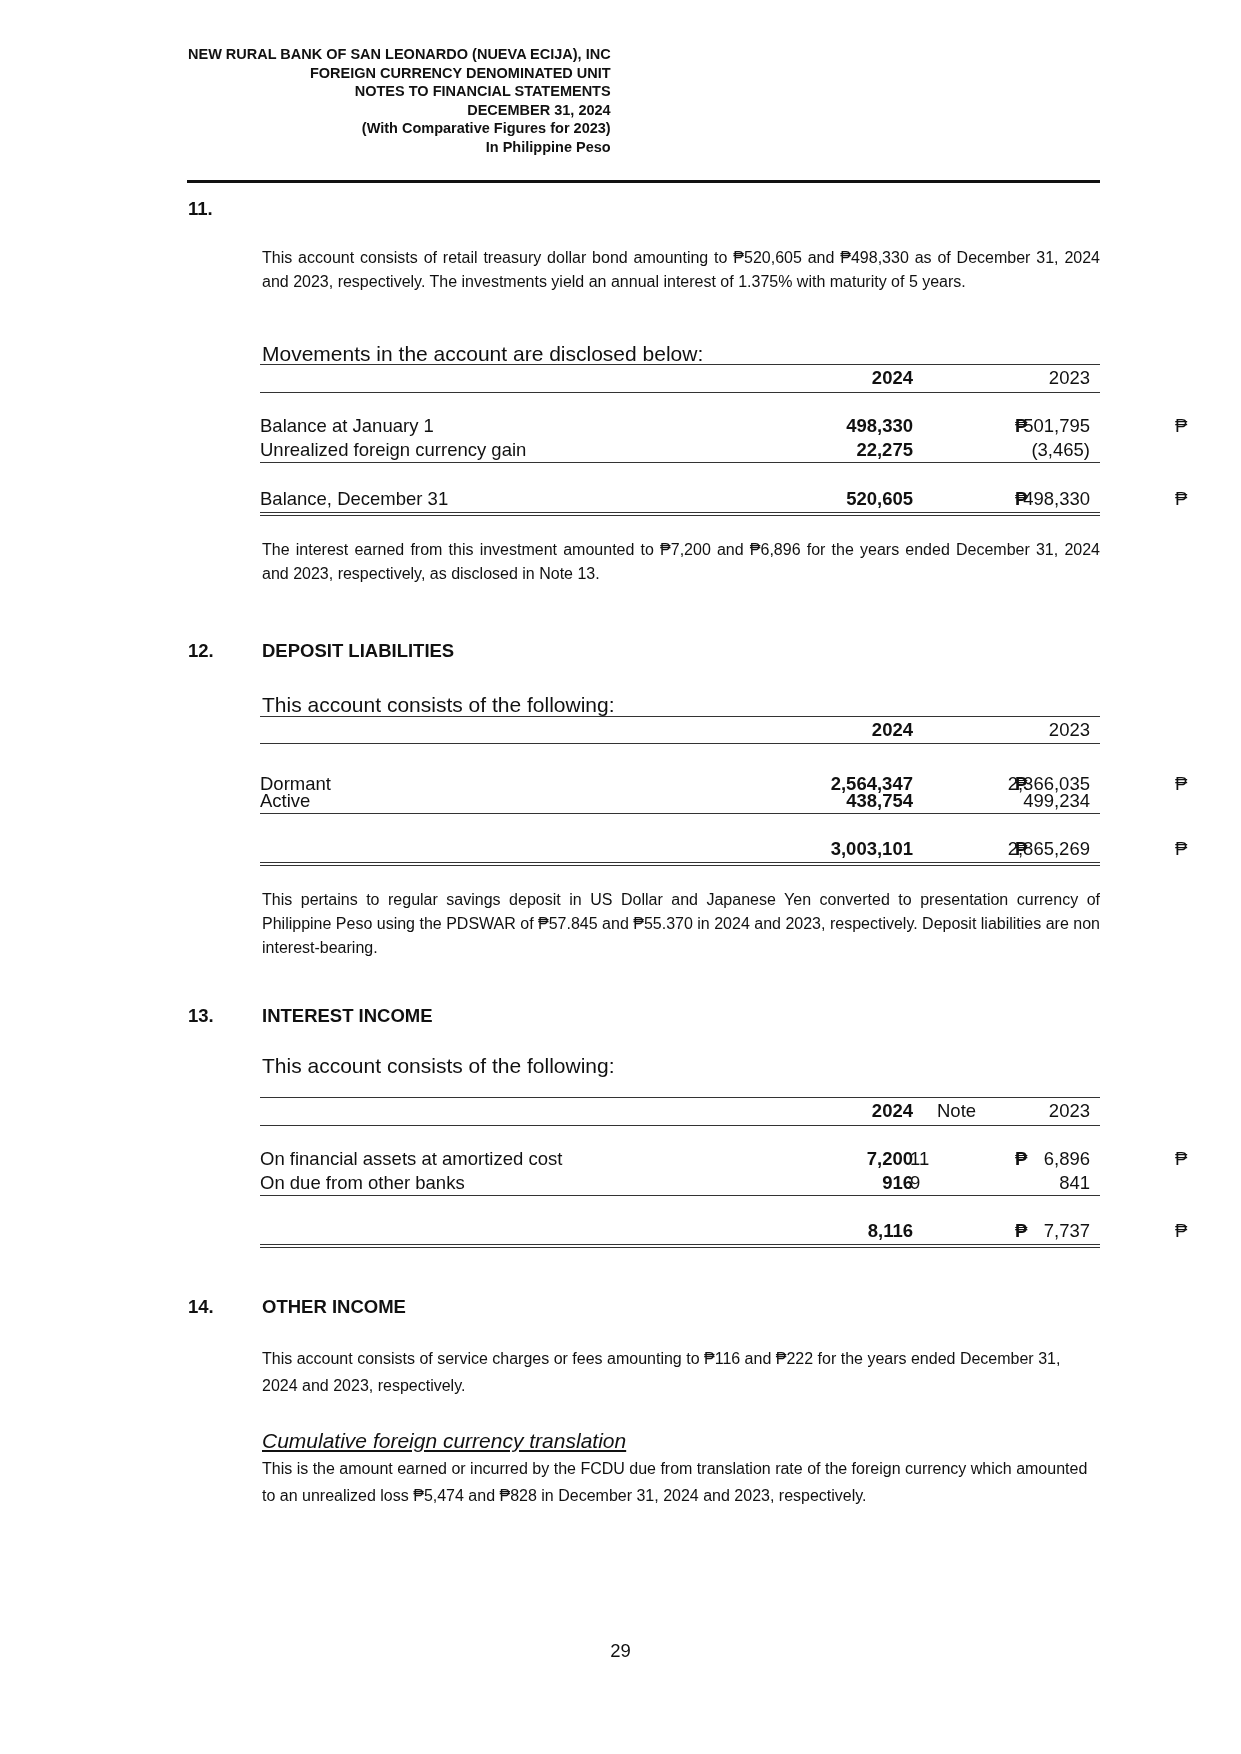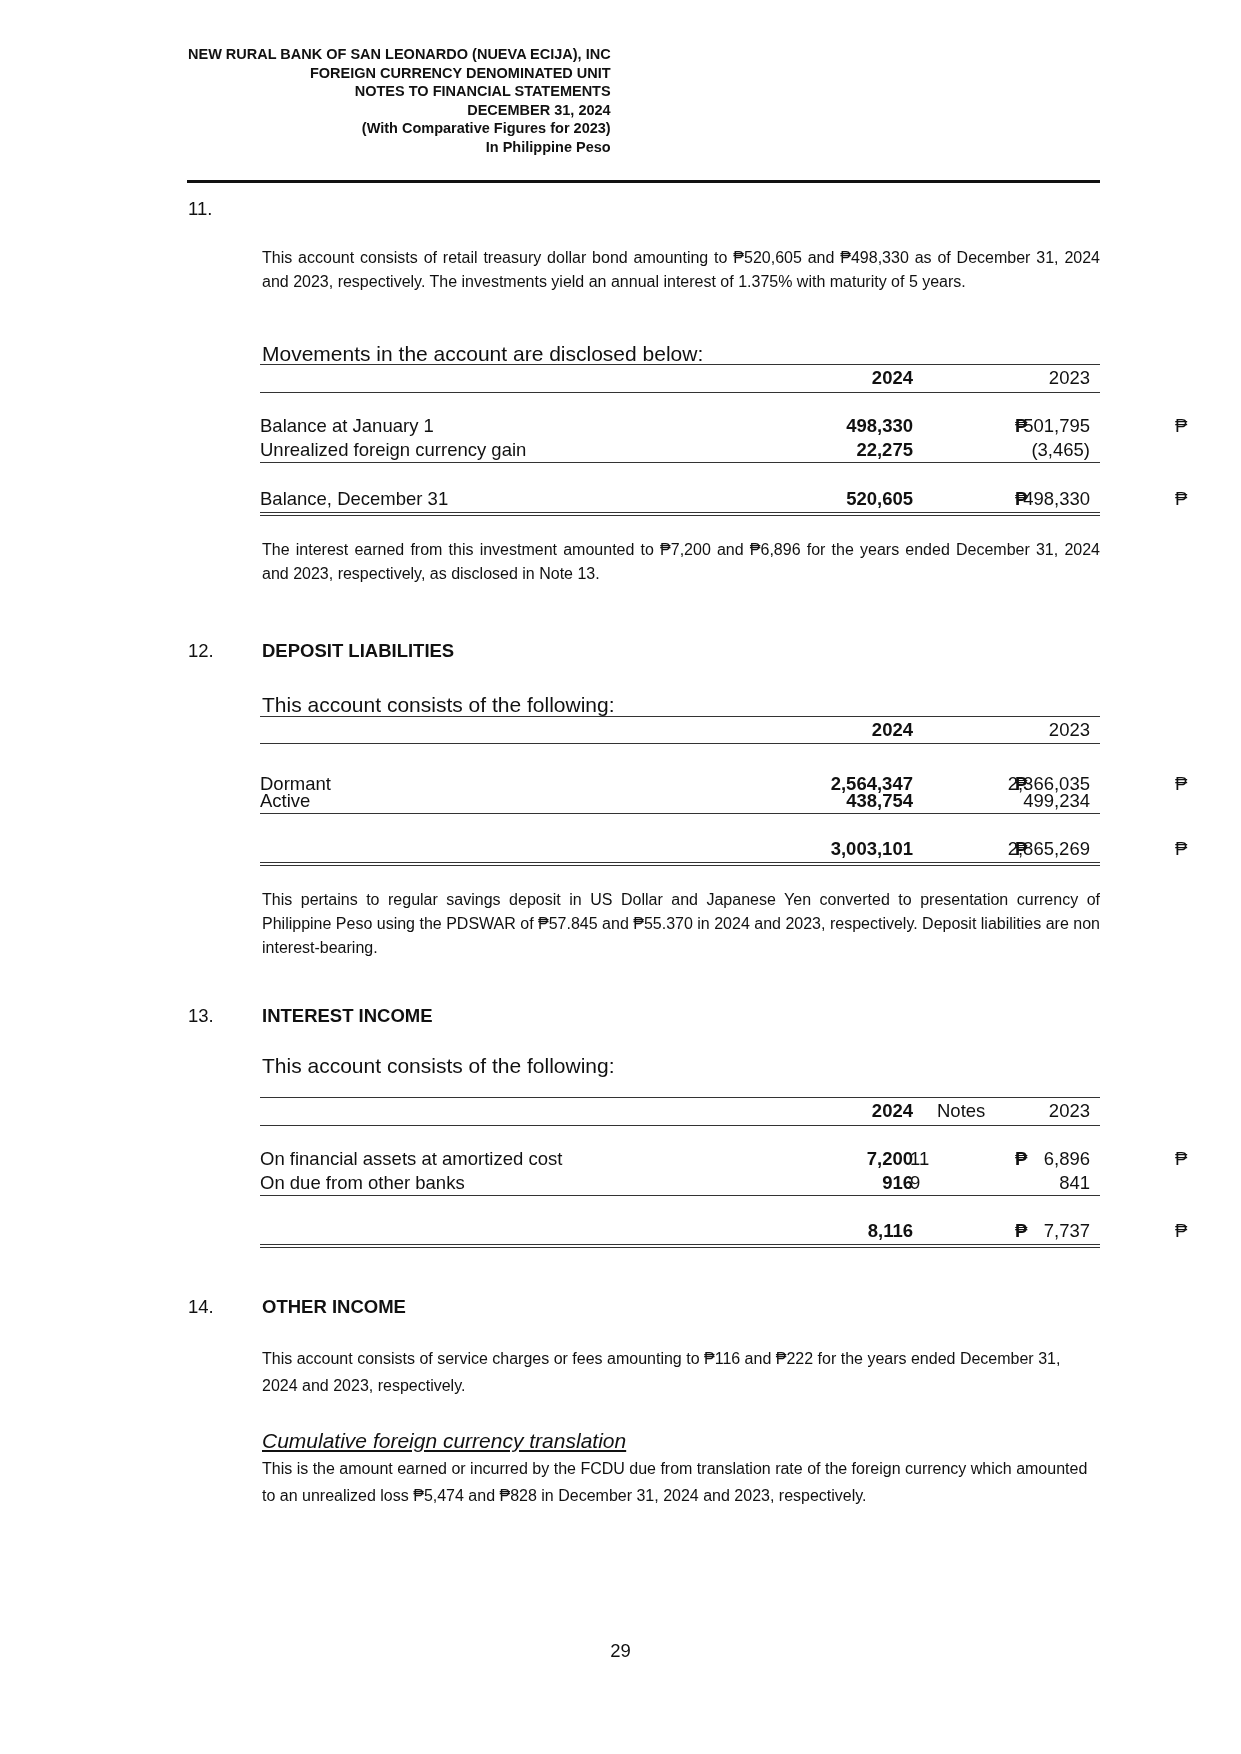--- a/index.html
+++ b/index.html
@@ -3,21 +3,21 @@
 <meta charset="utf-8">
 <style>
   html, body { margin: 0; padding: 0; background: #ffffff; }
   body { width: 1241px; height: 1754px; position: relative; font-family: "Liberation Sans", sans-serif; color: #111; overflow: hidden; }
   .page { position: absolute; left: 0; top: 0; width: 1241px; height: 1754px; }
 
   .header { position: absolute; left: 188px; top: 45px; font-weight: bold; font-size: 14.5px; line-height: 18.5px; }
   .header div { white-space: nowrap; text-align: right; }
   .header-rule { position: absolute; left: 187px; top: 180px; width: 913px; height: 3px; background: #111; }
 
-  .sec-num { position: absolute; left: 188px; font-weight: normal; font-size: 18.5px; }
+  .sec-num { position: absolute; left: 188px; font-weight: bold; font-size: 18.5px; }
   .sec-title { position: absolute; left: 262px; font-weight: bold; font-size: 18.5px; }
 
   .para { position: absolute; left: 262px; width: 838px; font-size: 16px; line-height: 24px; text-align: justify; }
   .para.loose { line-height: 27px; text-align: left; }
   .intro { position: absolute; left: 262px; font-size: 21px; }
 
   .tbl { position: absolute; left: 260px; width: 840px; font-size: 18.5px; }
   .tbl .row { position: absolute; left: 0; width: 840px; height: 24px; }
   .tbl .row span { position: absolute; top: 0; white-space: nowrap; }
   .lbl { left: 0; }
@@ -121,21 +121,21 @@
 
   <div class="para" style="top:888px">This pertains to regular savings deposit in US Dollar and Japanese Yen converted to presentation currency of Philippine Peso using the PDSWAR of ₱57.845 and ₱55.370 in 2024 and 2023, respectively. Deposit liabilities are non interest-bearing.</div>
 
   <div class="sec-num" style="top:1005px">13.</div>
   <div class="sec-title" style="top:1005px">INTEREST INCOME</div>
   <div class="intro" style="top:1054px">This account consists of the following:</div>
 
   <div class="tbl" style="top:1097px">
     <div class="rule" style="top:0px"></div>
     <div class="row" style="top:3px">
-      <span class="hdrnotes">Notes</span>
+      <span class="hdrnotes">Note</span>
       <span class="hdr24">2024</span>
       <span class="hdr23">2023</span>
     </div>
     <div class="rule" style="top:28px"></div>
     <div class="row" style="top:51px">
       <span class="lbl">On financial assets at amortized cost</span>
       <span class="notes">11</span>
       <span class="cur1">₱</span>
       <span class="v24">7,200</span>
       <span class="cur2">₱</span>

